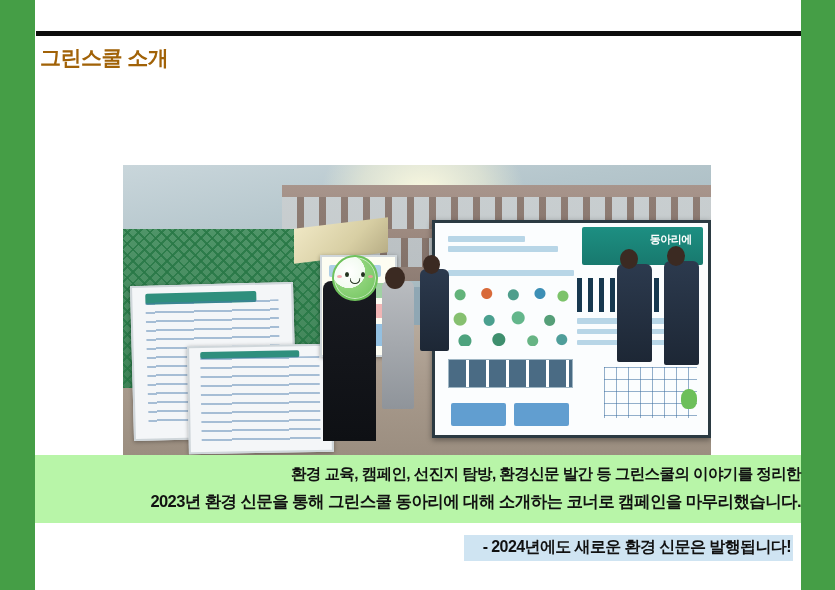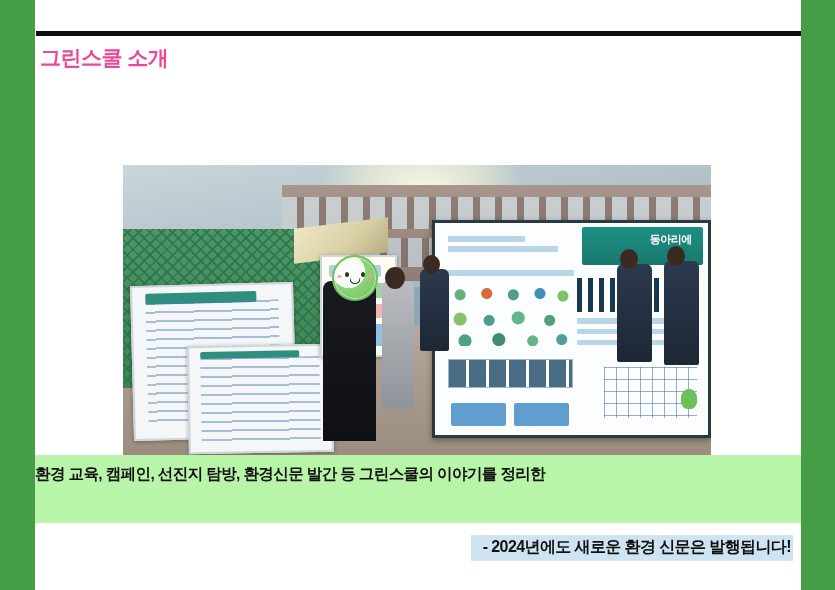--- a/index.html
+++ b/index.html
@@ -37,21 +37,21 @@
     height: 5px;
     background: #0d0d0d;
   }
   
   .page-title {
     position: absolute;
     left: 40px;
     top: 44px;
     font-size: 21px;
     font-weight: bold;
-    color: #ec4899;
+    color: #a16207;
     letter-spacing: -0.5px;
     white-space: nowrap;
   }
 
   
   .photo {
     position: absolute;
     left: 123px;
     top: 165px;
     width: 588px;
@@ -284,40 +284,40 @@
     position: absolute;
     left: 35px;
     top: 455px;
     width: 766px;
     height: 68px;
     background: #B8F5A8;
   }
   .caption-line {
     position: absolute;
     width: 100%;
-    text-align: left;
+    text-align: right;
     font-weight: bold;
     color: #111111;
     letter-spacing: -0.6px;
     white-space: nowrap;
   }
   .caption-line-1 { top: 9px;  font-size: 15.5px; }
   .caption-line-2 { top: 36px; font-size: 16.5px; }
 
   
   .closing-note {
     position: absolute;
     right: 42px;
     top: 535px;
     font-size: 16px;
     font-weight: bold;
     color: #111111;
     letter-spacing: -0.6px;
     background: #CFE4F2;
-    padding: 2px 2px 3px 12px;
+    padding: 2px 2px 3px 19px;
     white-space: nowrap;
   }
 </style>
 </head>
 <body>
 
 <div class="slide">
 
   <div class="border-left"></div>
   <div class="border-right"></div>
@@ -386,17 +386,18 @@
         <div class="m-eye right"></div>
         <div class="m-blush left"></div>
         <div class="m-blush right"></div>
         <div class="m-mouth"></div>
       </div>
     </div>
   </div>
 
   <div class="caption-band">
     <div class="caption-line caption-line-1">환경 교육, 캠페인, 선진지 탐방, 환경신문 발간 등 그린스쿨의 이야기를 정리한</div>
+    <div class="caption-line caption-line-2">2023년 환경 신문을 통해 그린스쿨 동아리에 대해 소개하는 코너로 캠페인을 마무리했습니다.</div>
   </div>
 
   <div class="closing-note">- 2024년에도 새로운 환경 신문은 발행됩니다!</div>
 
 </div>
 
 </body></html>

